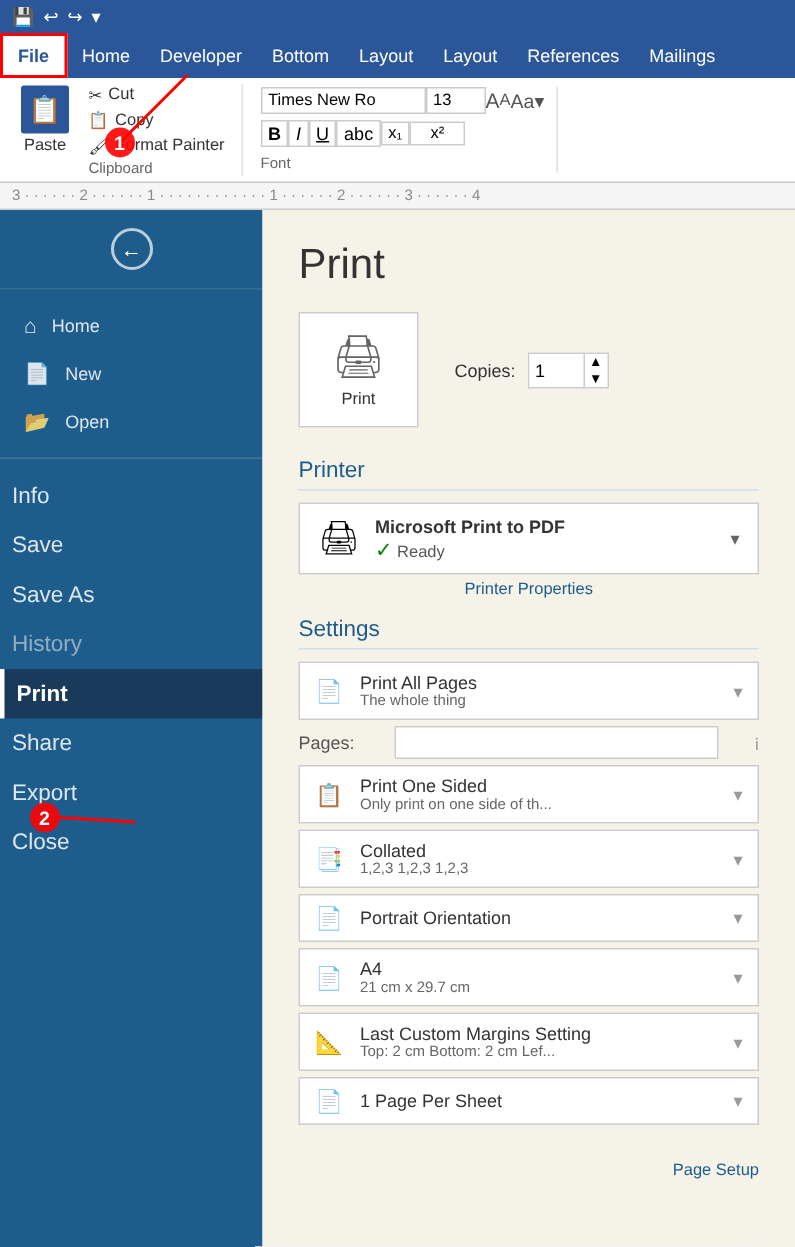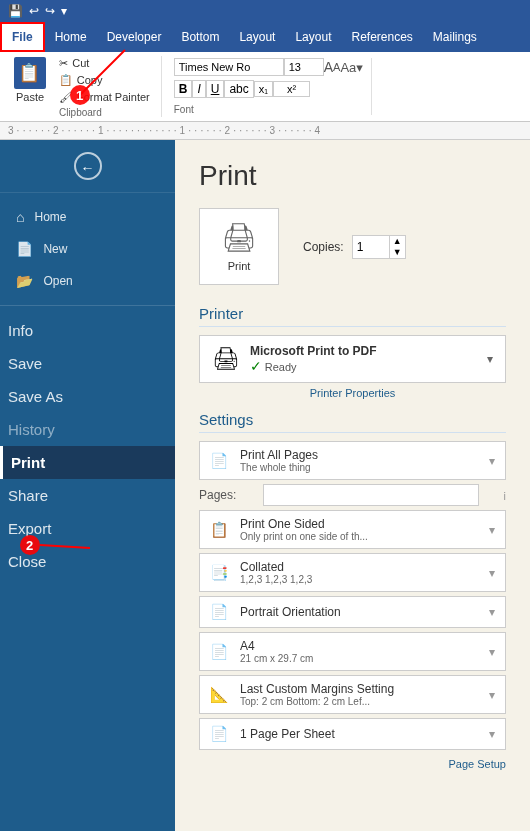--- a/index.html
+++ b/index.html
@@ -54,21 +54,21 @@
     .printer-props { text-align: center; color: #1e5c8b; font-size: 11px; cursor: pointer; margin-bottom: 12px; }
     .settings-header { color: #1e5c8b; font-size: 15px; margin-bottom: 8px; font-weight: 500; border-bottom: 1px solid #d0e0f0; padding-bottom: 4px; }
     .setting-item { border: 1px solid #ccc; background: #fff; padding: 6px 10px; display: flex; align-items: center; gap: 8px; margin-bottom: 4px; cursor: pointer; }
     .setting-text { flex: 1; }
     .setting-name { font-size: 12px; color: #333; }
     .setting-desc { font-size: 10px; color: #666; }
     .setting-arrow { color: #999; font-size: 12px; }
     .pages-row { display: flex; align-items: center; gap: 24px; margin-bottom: 4px; }
     .pages-label { font-size: 12px; color: #555; min-width: 40px; }
     .pages-input { border: 1px solid #ccc; padding: 3px 6px; flex: 1; font-size: 12px; }
-    .page-setup { text-align: right; color: #1e5c8b; font-size: 11px; cursor: pointer; margin-top: 8px; }
+    .page-setup { text-align: right; color: #1e5c8b; font-size: 11px; cursor: pointer; margin-top: 24px; }
     .info-icon { font-size: 11px; color: #999; }
 
     
     .file-tab { background: #fff; color: #2b579a; font-weight: bold; border: 2px solid #ff0000; }
   </style>
 </head>
 <body>
 
 <div class="title-bar">
   <div class="title-bar-icons">

